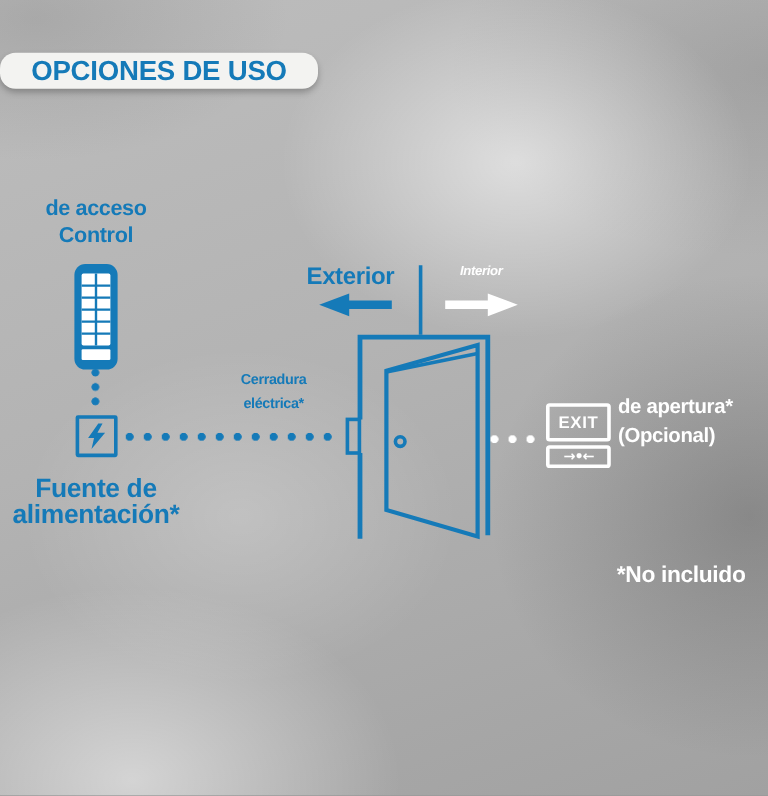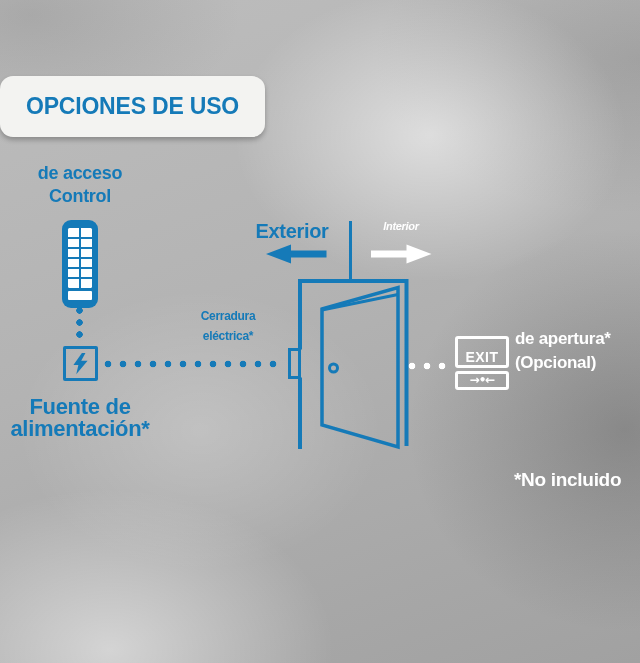--- a/index.html
+++ b/index.html
@@ -11,21 +11,21 @@
       radial-gradient(ellipse 280px 210px at 430px 135px, rgba(255,255,255,0.55), rgba(255,255,255,0) 70%),
       radial-gradient(ellipse 320px 230px at 110px 650px, rgba(255,255,255,0.50), rgba(255,255,255,0) 70%),
       radial-gradient(ellipse 260px 200px at 200px 430px, rgba(255,255,255,0.22), rgba(255,255,255,0) 70%),
       radial-gradient(ellipse 300px 280px at 625px 430px, rgba(60,60,60,0.30), rgba(60,60,60,0) 72%),
       radial-gradient(ellipse 380px 220px at 640px 60px,  rgba(90,90,90,0.22), rgba(90,90,90,0) 70%),
       radial-gradient(ellipse 300px 170px at 30px 15px,   rgba(110,110,110,0.25), rgba(110,110,110,0) 70%),
       linear-gradient(160deg,#bdbdbd 0%,#b3b3b3 45%,#a1a1a1 100%);
   }
   .abs{position:absolute;}
   .title-box{
-    left:0;top:76px;width:265px;height:61px;
+    left:0;top:44px;width:265px;height:30px;
     background:var(--panel,#f3f3f1);
     box-shadow:0 3px 5px rgba(0,0,0,0.25);
     display:flex;align-items:center;justify-content:center;border-radius:13px;
   }
   .title-box span{
     color:var(--blue,#157ab8);font-size:23px;font-weight:bold;letter-spacing:-0.2px;
   }
   .lbl{font-weight:bold;letter-spacing:-0.3px;}
   .lbl.blue{color:var(--blue,#157ab8);}
   .lbl.white{color:var(--white,#fff);}
@@ -44,21 +44,21 @@
     background-image:radial-gradient(circle at 4px 4px,var(--blue,#157ab8) 3.1px,rgba(0,0,0,0) 3.6px);
     background-size:15px 8px;background-repeat:repeat-x;}
   #hdots-white{left:408px;top:362px;width:44px;height:8px;
     background-image:radial-gradient(circle at 4px 4px,var(--white,#fff) 3.1px,rgba(0,0,0,0) 3.6px);
     background-size:15px 8px;background-repeat:repeat-x;}
   #door-svg{left:250px;top:215px;width:212px;height:246px;}
   #exterior-label{left:252px;top:220px;width:80px;font-size:20px;}
   #interior-label{left:362px;top:220px;width:78px;font-size:11px;font-style:italic;}
   #exit-button{left:455px;top:336px;width:54px;}
   .exit-box{box-sizing:border-box;border:3px solid var(--white,#fff);border-radius:3px;
-    display:flex;align-items:flex-end;justify-content:center;width:54px;}
+    display:flex;align-items:center;justify-content:center;width:54px;}
   .exit-top{height:32px;margin-bottom:3px;}
   .exit-top span{color:var(--white,#fff);font-size:14px;font-weight:bold;letter-spacing:0.5px;}
   .exit-bottom{height:19px;}
   .exit-symbol{font-family:"DejaVu Sans",sans-serif;color:var(--white,#fff);
     font-size:12px;font-weight:bold;letter-spacing:-1px;line-height:1;padding-bottom:1px;}
   #exit-label{left:515px;top:327px;width:125px;font-size:17px;line-height:23.5px;}
   #footnote{left:514px;top:469px;width:126px;font-size:19px;}
   .fill-blue{fill:var(--blue,#157ab8);}
   .stroke-blue{stroke:var(--blue,#157ab8);}
   .fill-white{fill:var(--white,#fff);}

